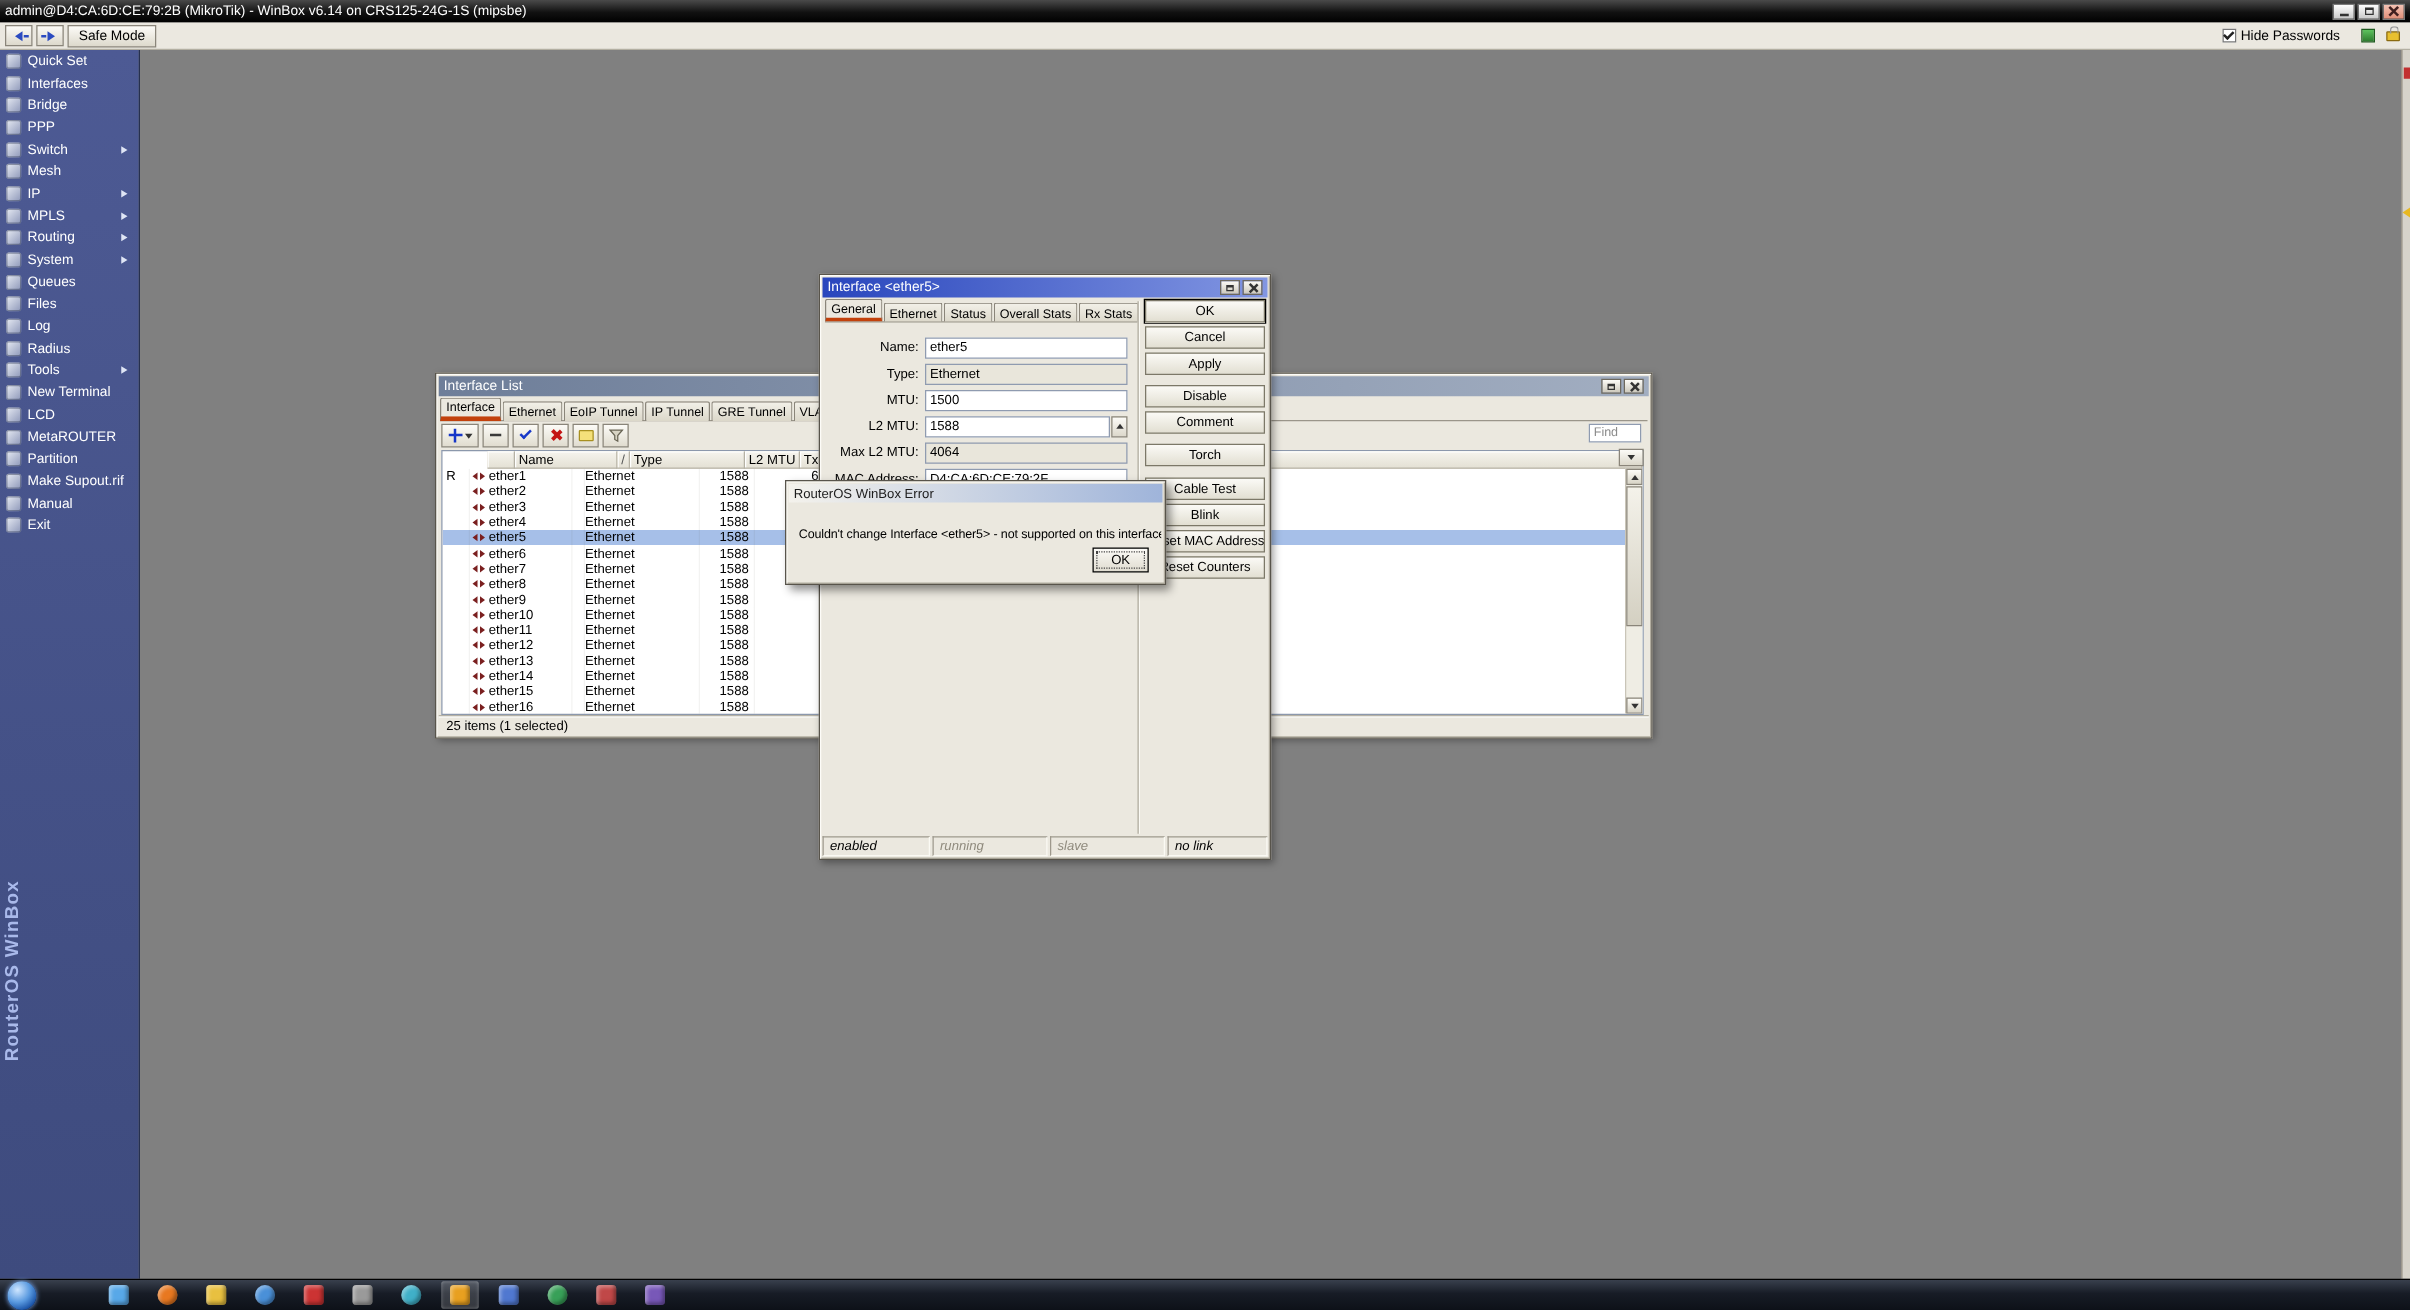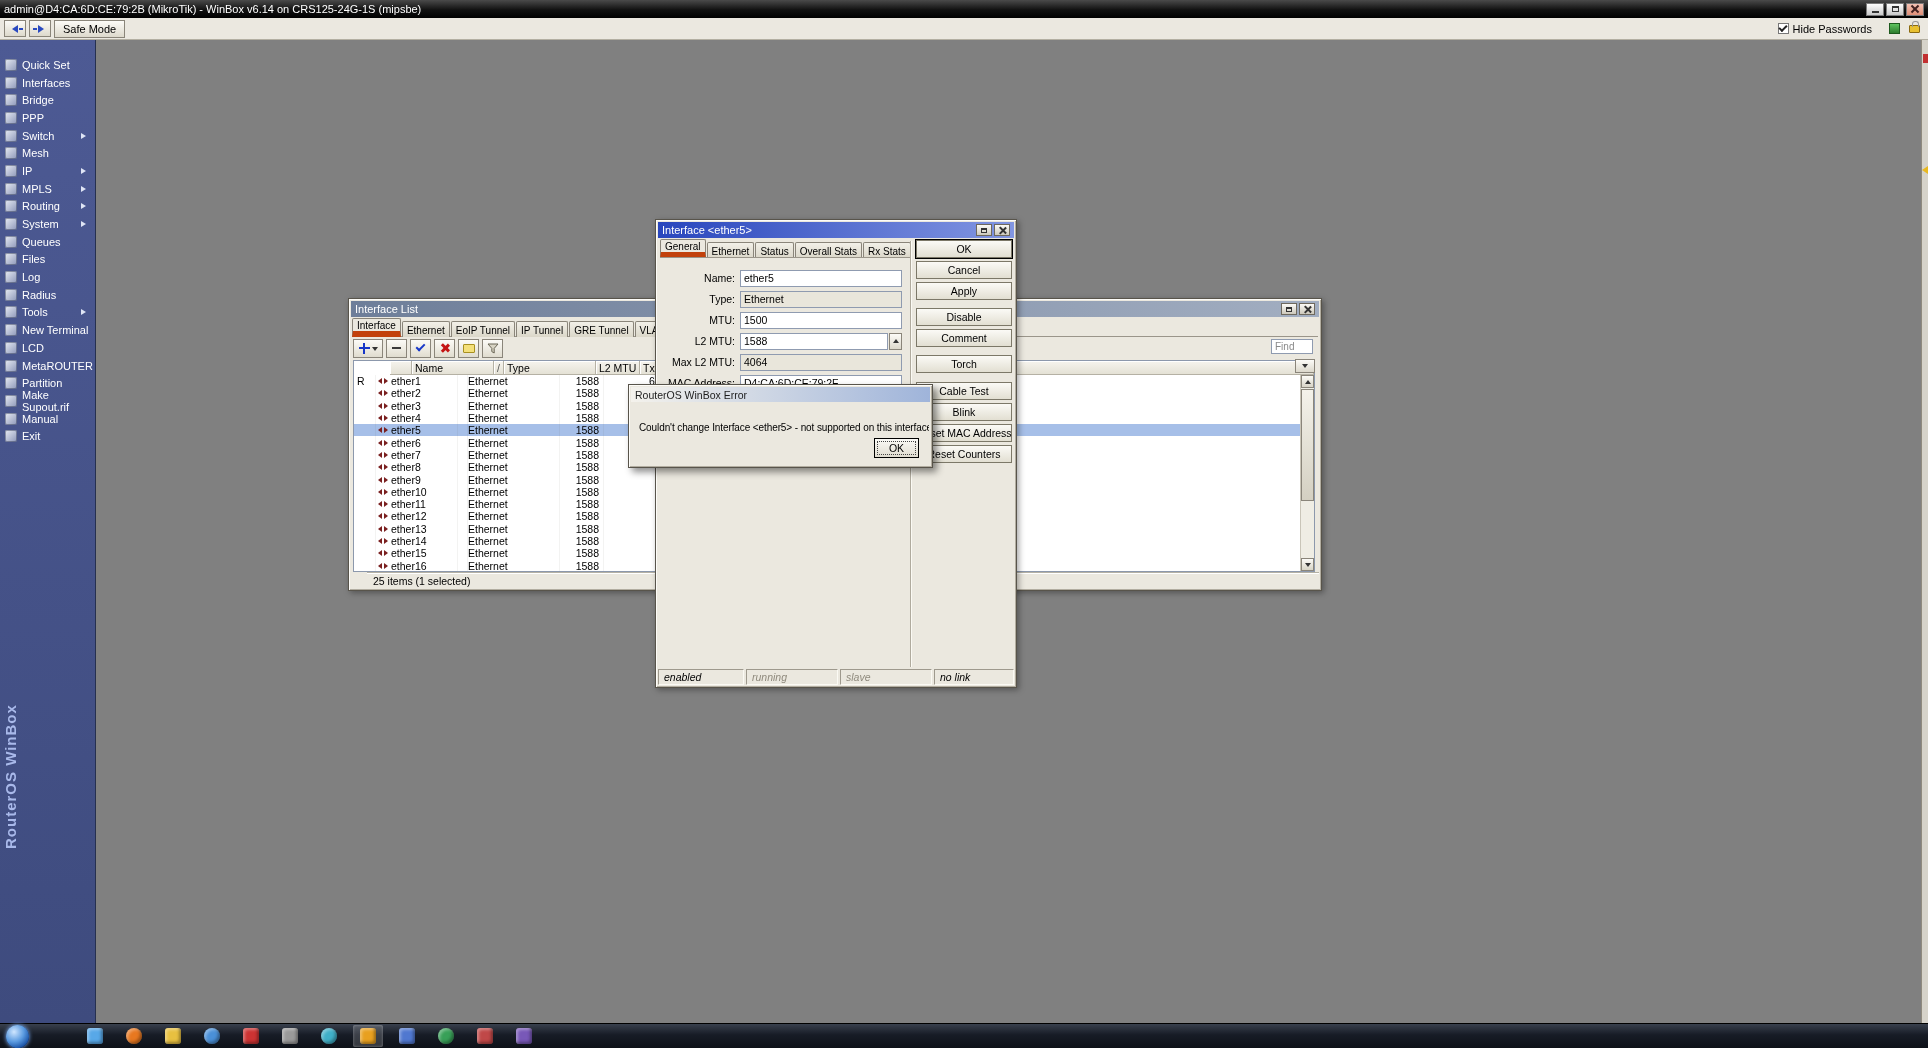--- a/index.html
+++ b/index.html
@@ -37,22 +37,22 @@
   .chk-box { width:11px; height:11px; background:#fff; border:1px solid #777; display:grid; place-items:center; }
   .chk-box::after { content:""; width:6px; height:3px; border-left:2px solid #222; border-bottom:2px solid #222;
                     transform:rotate(-45deg); margin-top:-2px; }
   .grn-ico { width:11px; height:11px; background:linear-gradient(#5ec25e,#2e7d2e); border:1px solid #1d5a1d; margin-left:6px; }
   .lock-ico { position:relative; width:11px; height:8px; background:#e8c030; border:1px solid #8a6a10;
               border-radius:1px; margin:0 4px 0 6px; }
   .lock-ico::before { content:""; position:absolute; left:1.5px; top:-5px; width:5px; height:5px;
                       border:1.5px solid #999; border-bottom:none; border-radius:3px 3px 0 0; }
 
   
-  .sidebar { position:absolute; left:0; top:40px; bottom:25px; width:96px;
-             background:linear-gradient(180deg,#4d5a94,#3e4b7e); border-right:1px solid #26304f; padding-top:16px; }
+  .sidebar { position:absolute; left:0; top:40px; bottom:25px; width:112px;
+             background:linear-gradient(180deg,#4d5a94,#3e4b7e); border-right:1px solid #26304f; padding-top:0; }
   .sb-item { display:flex; align-items:center; gap:5px; height:17.7px; padding:0 6px 0 5px; color:#fff; font-size:11px; }
   .si { width:12px; height:12px; flex:0 0 12px; border-radius:2px;
         background:linear-gradient(135deg,#e8ecf4,#8c96b8); box-shadow:inset 0 0 0 1px rgba(25,35,65,.4); }
   .sb-arrow { margin-left:auto; width:0; height:0; border:3.5px solid transparent; border-left:5px solid #dfe5f5; }
   .brand { position:absolute; left:0; top:692px; width:20px; height:170px; display:flex; align-items:center;
            justify-content:center; writing-mode:vertical-rl; transform:rotate(180deg); color:#a9b9ea;
            font-size:15px; font-weight:bold; letter-spacing:1px; z-index:5; }
 
   
   .edge-strip { position:absolute; right:0; top:40px; bottom:25px; width:7px; background:#d6d3ca; border-left:1px solid #8f8a7e; }
@@ -73,21 +73,21 @@
            border:1px solid #6e695e; display:grid; place-items:center; }
   .g-restore-s { width:6px; height:5px; border:1px solid #333; border-top:2px solid #333; }
   .g-close-s { position:relative; width:7px; height:7px; }
   .g-close-s::before, .g-close-s::after { content:""; position:absolute; left:3px; top:-1px; width:1.5px; height:9px; background:#333; }
   .g-close-s::before { transform:rotate(45deg); } .g-close-s::after { transform:rotate(-45deg); }
 
   .tabs { position:absolute; display:flex; align-items:flex-end; height:19px; border-bottom:1px solid #9a958a; }
   .tab { height:16px; padding:1px 4px 0; margin-right:1px; background:linear-gradient(#f2f0e8,#dbd7c9);
          border:1px solid #8a857a; border-bottom:none; border-radius:2px 2px 0 0; font-size:10px;
          display:flex; align-items:center; position:relative; bottom:-1px; white-space:nowrap; }
-  .tab.active { height:19px; background:#ebe8df; border-bottom:6px solid #c2410c; z-index:2; }
+  .tab.active { height:19px; background:#ebe8df; border-bottom:4px solid #c2410c; z-index:2; }
 
   
   .win-list { left:348px; top:298px; width:974px; height:293px; z-index:10; }
   .win-list .tabs { top:19px; left:3px; right:3px; }
   .lt-toolbar { position:absolute; top:39px; left:4px; height:20px; display:flex; gap:3px; align-items:center; }
   .lt-btn { height:19px; min-width:21px; background:linear-gradient(#fcfbf7,#e0dccf); border:1px solid #8a857a;
             display:flex; align-items:center; justify-content:center; }
   .lt-btn.add { width:30px; gap:2px; }
   .i-plus { position:relative; width:11px; height:11px; }
   .i-plus::before { content:""; position:absolute; left:4.5px; top:0; width:2px; height:11px; background:#1636c8; }
@@ -128,21 +128,21 @@
   .if-icon::before { content:""; position:absolute; left:0; top:1px; border-top:3px solid transparent;
                      border-bottom:3px solid transparent; border-right:4px solid #7a1f1f; }
   .if-icon::after  { content:""; position:absolute; right:0; top:1px; border-top:3px solid transparent;
                      border-bottom:3px solid transparent; border-left:4px solid #7a1f1f; }
   .vscroll { position:absolute; top:14px; right:0; bottom:0; width:14px; background:#efede4; border-left:1px solid #c9c5b8; }
   .vs-btn { position:absolute; left:0; width:13px; height:13px; background:linear-gradient(#fcfbf7,#d8d4c6);
             border:1px solid #8a857a; display:grid; place-items:center; }
   .vs-up { top:0; } .vs-down { bottom:0; }
   .vs-thumb { position:absolute; left:0; top:14px; width:13px; height:112px;
               background:linear-gradient(#f4f2ea,#d4d0c2); border:1px solid #8a857a; }
-  .lw-status { position:absolute; left:18px; right:2px; bottom:2px; height:16px; border-top:1px solid #b5b1a4;
+  .lw-status { position:absolute; left:2px; right:2px; bottom:2px; height:16px; border-top:1px solid #b5b1a4;
                box-shadow:inset 0 1px 0 #fff; display:flex; align-items:center; padding:0 6px; font-size:10.5px; }
 
   
   .win-dlg { left:655px; top:219px; width:362px; height:469px; z-index:20; }
   .win-dlg .tabs { top:19px; left:4px; width:250px; overflow:hidden; }
   .frow { position:absolute; left:4px; height:32px; display:flex; align-items:center; }
   .flabel { width:80px; text-align:right; padding-right:5px; font-size:10.5px; white-space:nowrap; }
   .inp { width:162px; height:17px; border:1px solid #8f9bb0; background:#fff; font-size:10.5px;
          padding:0 3px; font-family:inherit; color:#000; }
   .inp.ro { background:#e9e6db; }

